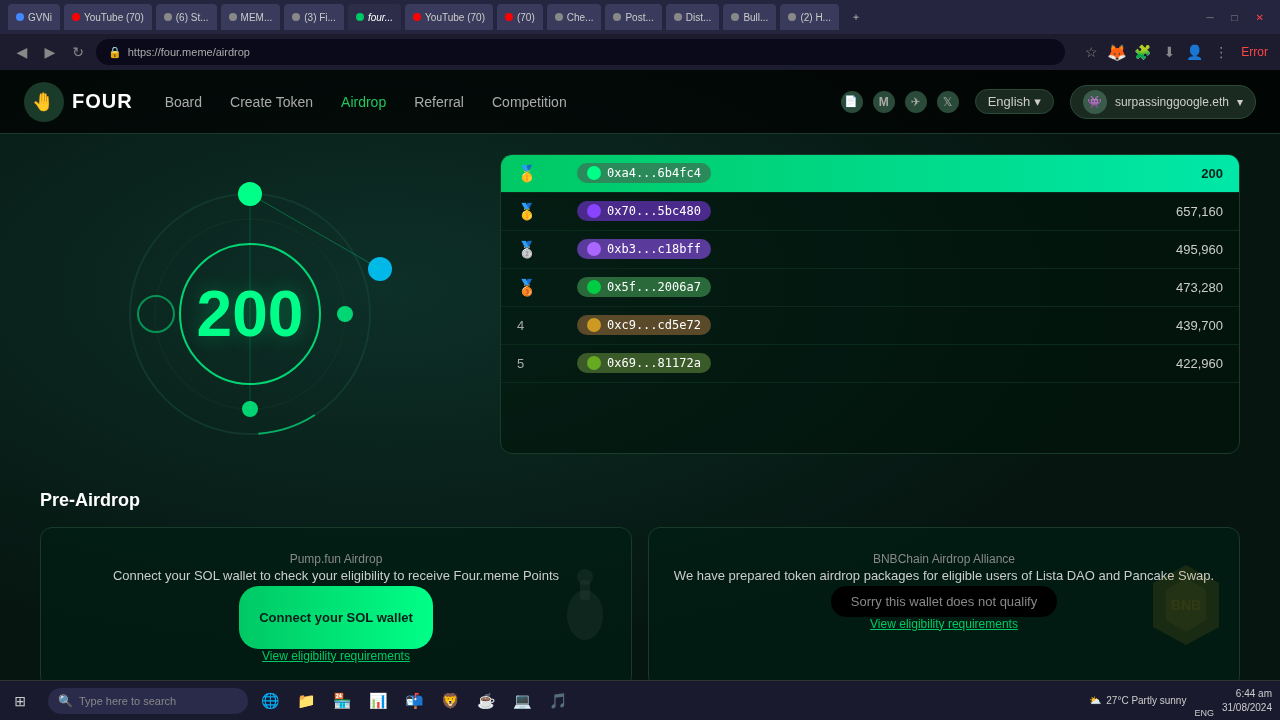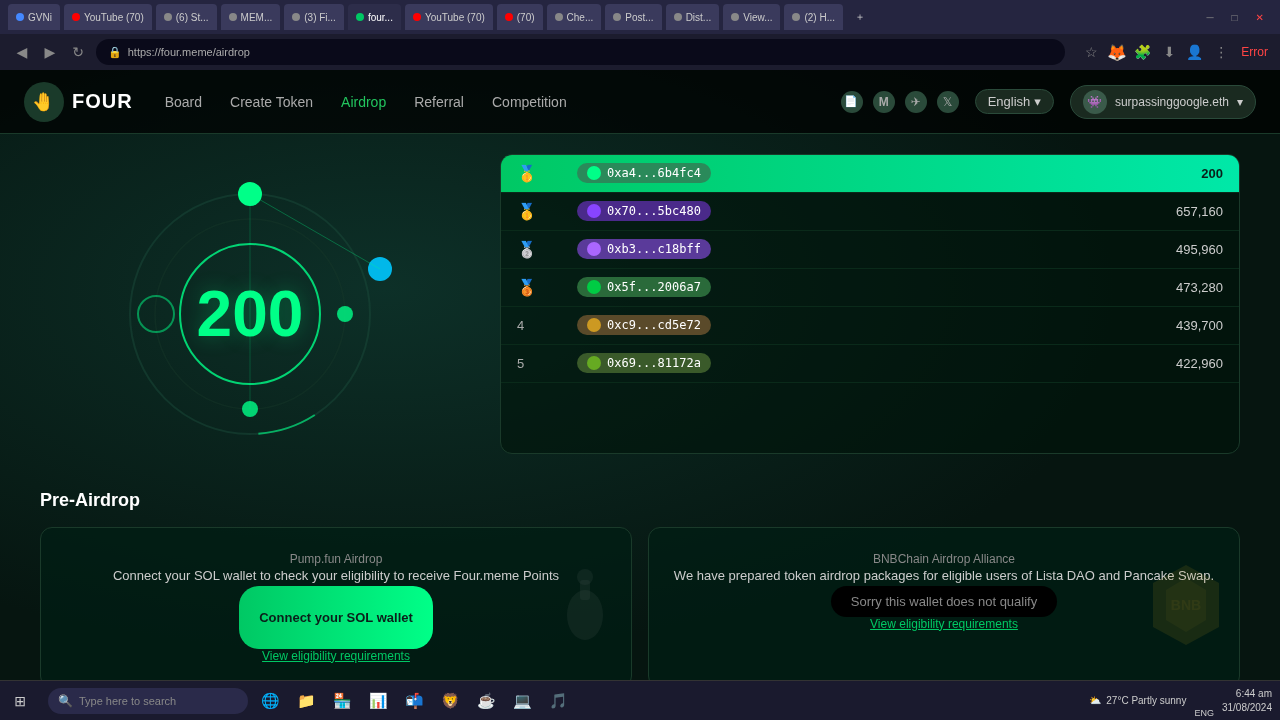--- a/index.html
+++ b/index.html
@@ -67,20 +67,21 @@
       align-items: center;
       font-size: 10px;
       color: #ccc;
       white-space: nowrap;
       gap: 4px;
     }
 
     .tab-item.active {
       background: #2d2d4a;
       color: white;
+      font-style: italic;
     }
 
     .tab-dot {
       width: 8px;
       height: 8px;
       border-radius: 50%;
       background: #888;
       flex-shrink: 0;
     }
 
@@ -542,21 +543,21 @@
     <div class="tab-item">
       <span class="tab-dot" style="background:#888;"></span>
       <span>Post...</span>
     </div>
     <div class="tab-item">
       <span class="tab-dot" style="background:#888;"></span>
       <span>Dist...</span>
     </div>
     <div class="tab-item">
       <span class="tab-dot" style="background:#888;"></span>
-      <span>View...</span>
+      <span>Bull...</span>
     </div>
     <div class="tab-item">
       <span class="tab-dot" style="background:#888;"></span>
       <span>(2) H...</span>
     </div>
 
     <div class="tab-item" style="background:transparent;">
       <span>＋</span>
     </div>
 

